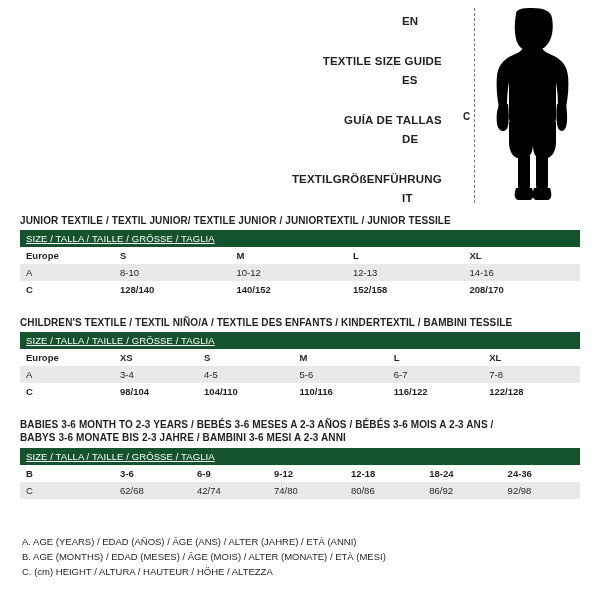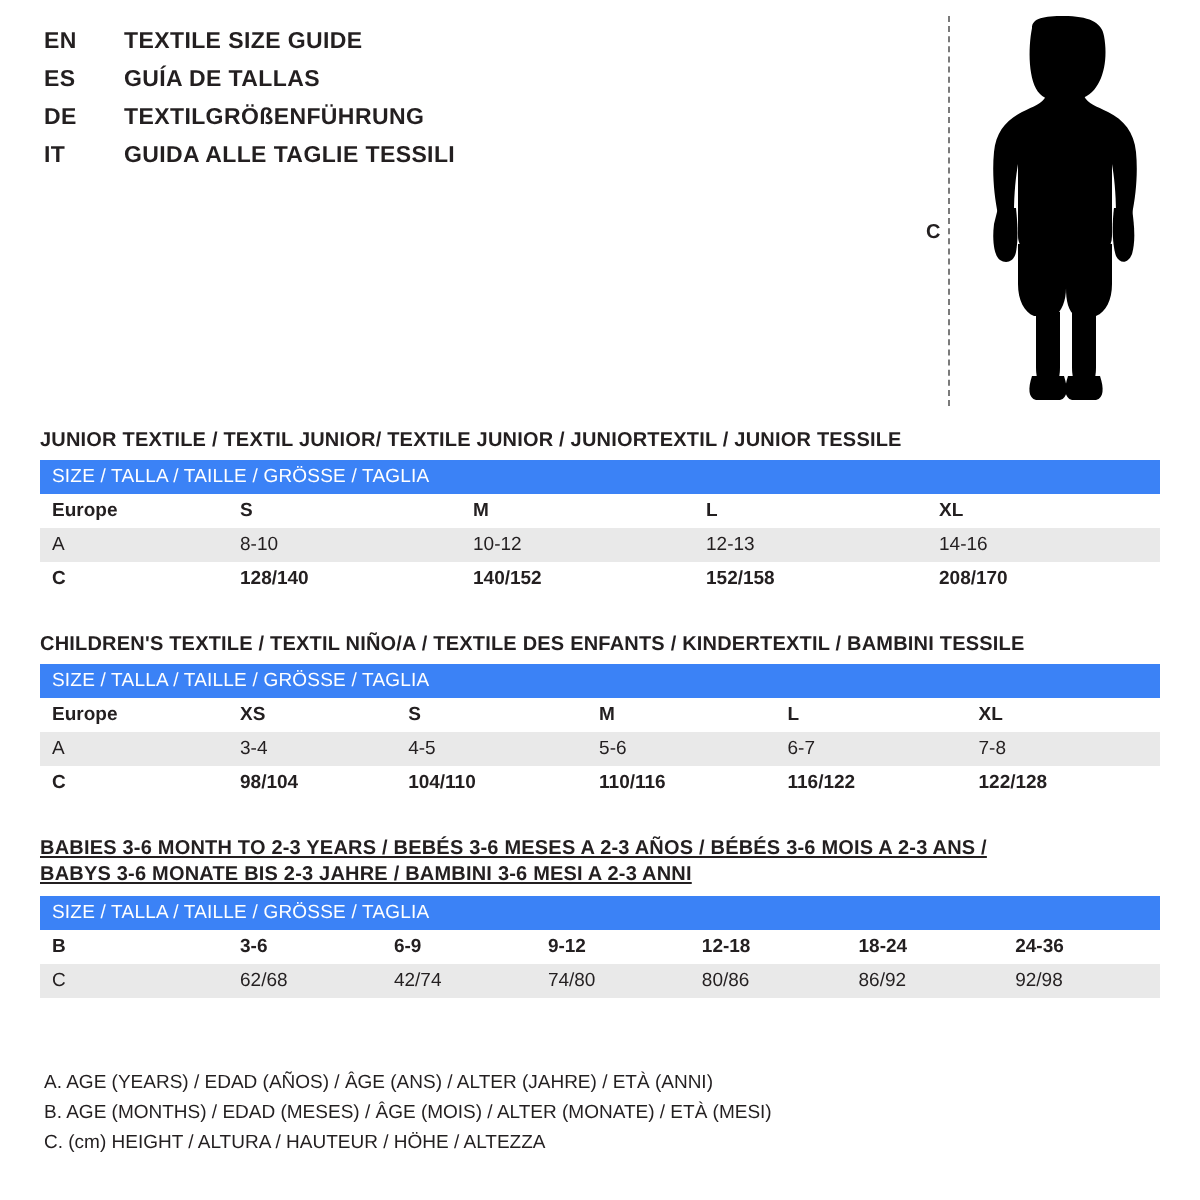--- a/index.html
+++ b/index.html
@@ -28,20 +28,21 @@
     top: 12px;
     width: 420px;
   }
   .lang-row {
     display: flex;
     align-items: flex-end;
     font-size: 11.5px;
     line-height: 19px;
     font-weight: bold;
     letter-spacing: 0.2px;
+    flex-direction: column;
   }
   .lang-code {
     width: 40px;
     flex: 0 0 40px;
   }
   .lang-title {
     flex: 1;
   }
 
   
@@ -84,34 +85,34 @@
   }
   .section-title {
     font-size: 10px;
     font-weight: bold;
     letter-spacing: 0.1px;
     margin-bottom: 4px;
     white-space: nowrap;
   }
   .section-title.two-line {
     line-height: 13px;
-    text-decoration: underline;
   }
   table.size-table {
     width: 100%;
     border-collapse: collapse;
     font-size: 9.5px;
   }
   table.size-table td {
     padding: 3px 0 3px 6px;
     vertical-align: middle;
   }
   tr.hdr {
-    background: #3b82f6;
+    background: #14532d;
     color: #ffffff;
+    text-decoration: underline;
   }
   tr.hdr td {
     font-weight: normal;
     font-size: 9.5px;
     letter-spacing: 0.1px;
     padding-top: 3px;
     padding-bottom: 3px;
   }
   tr.shaded {
     background: #e9e9e9;

